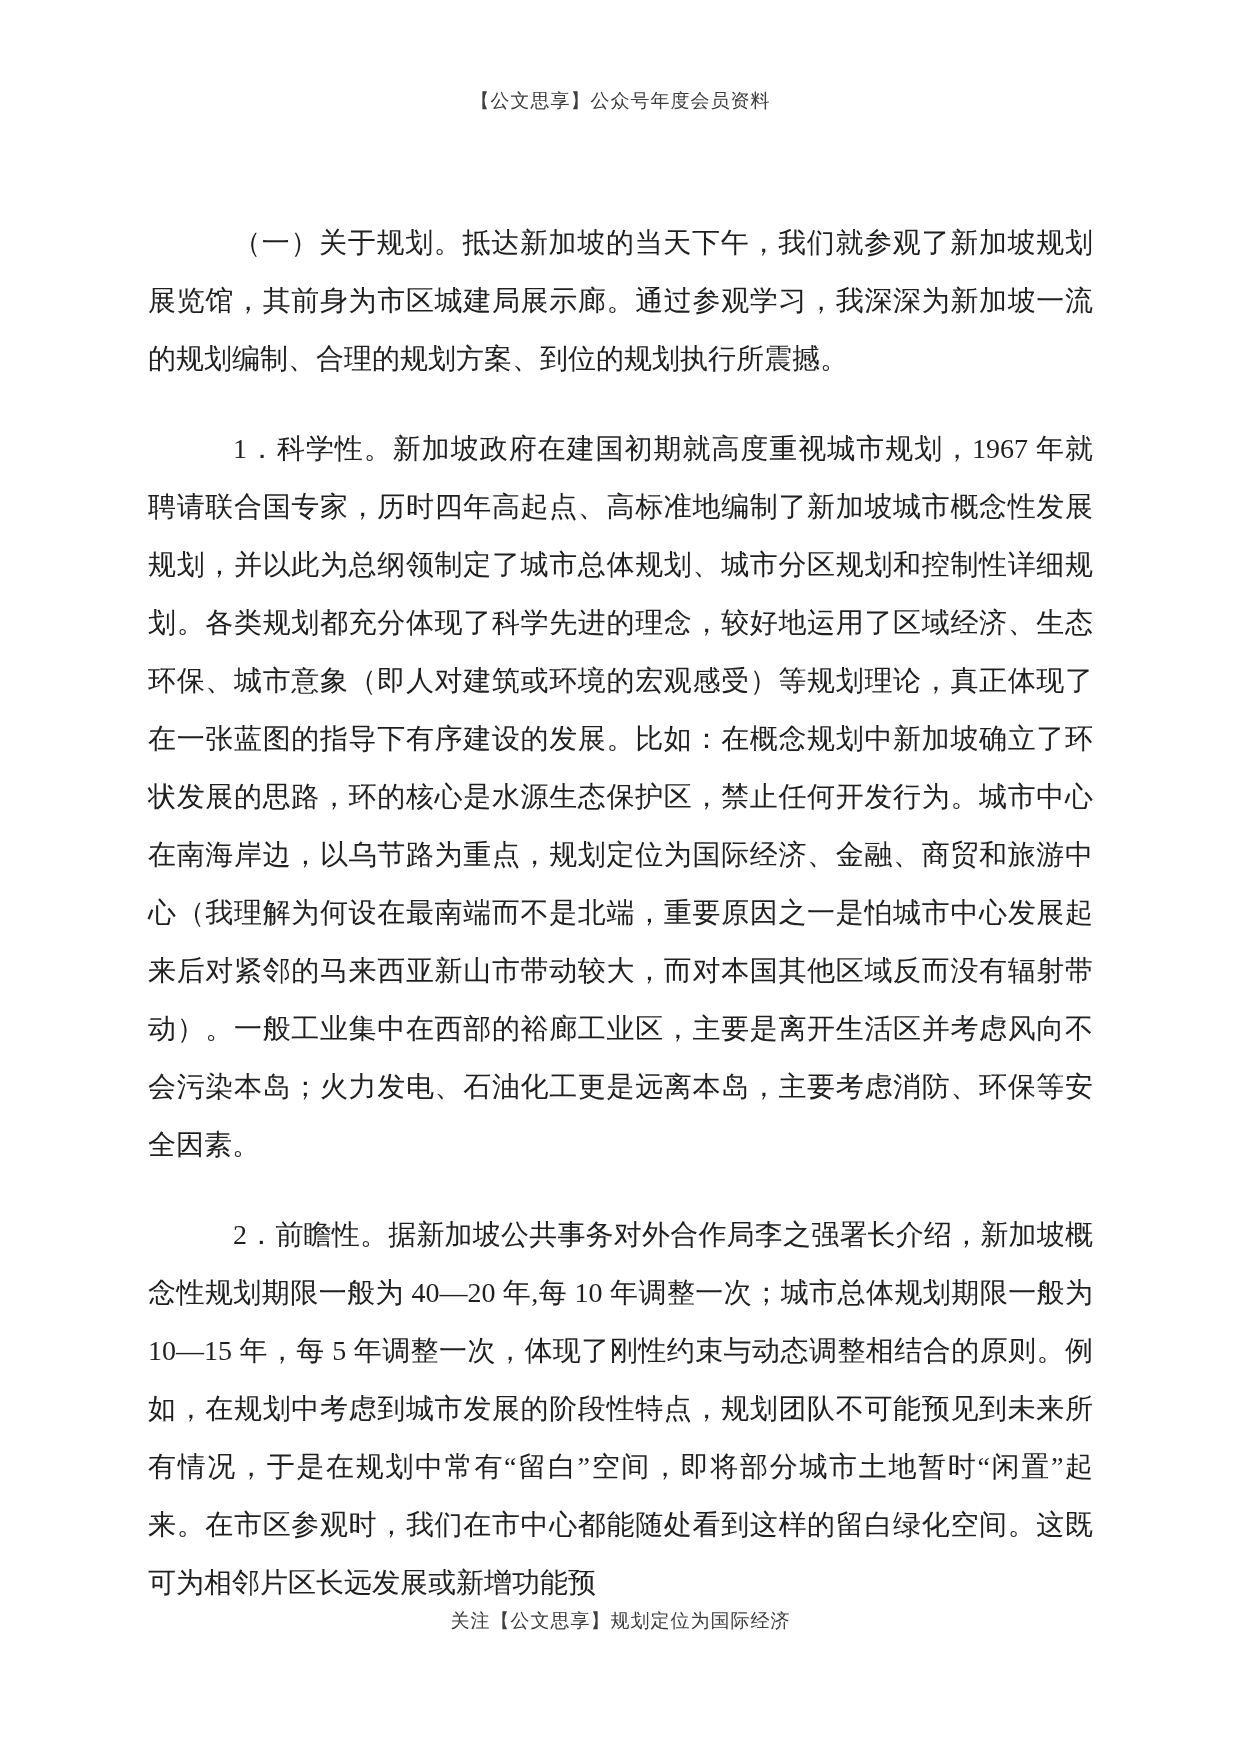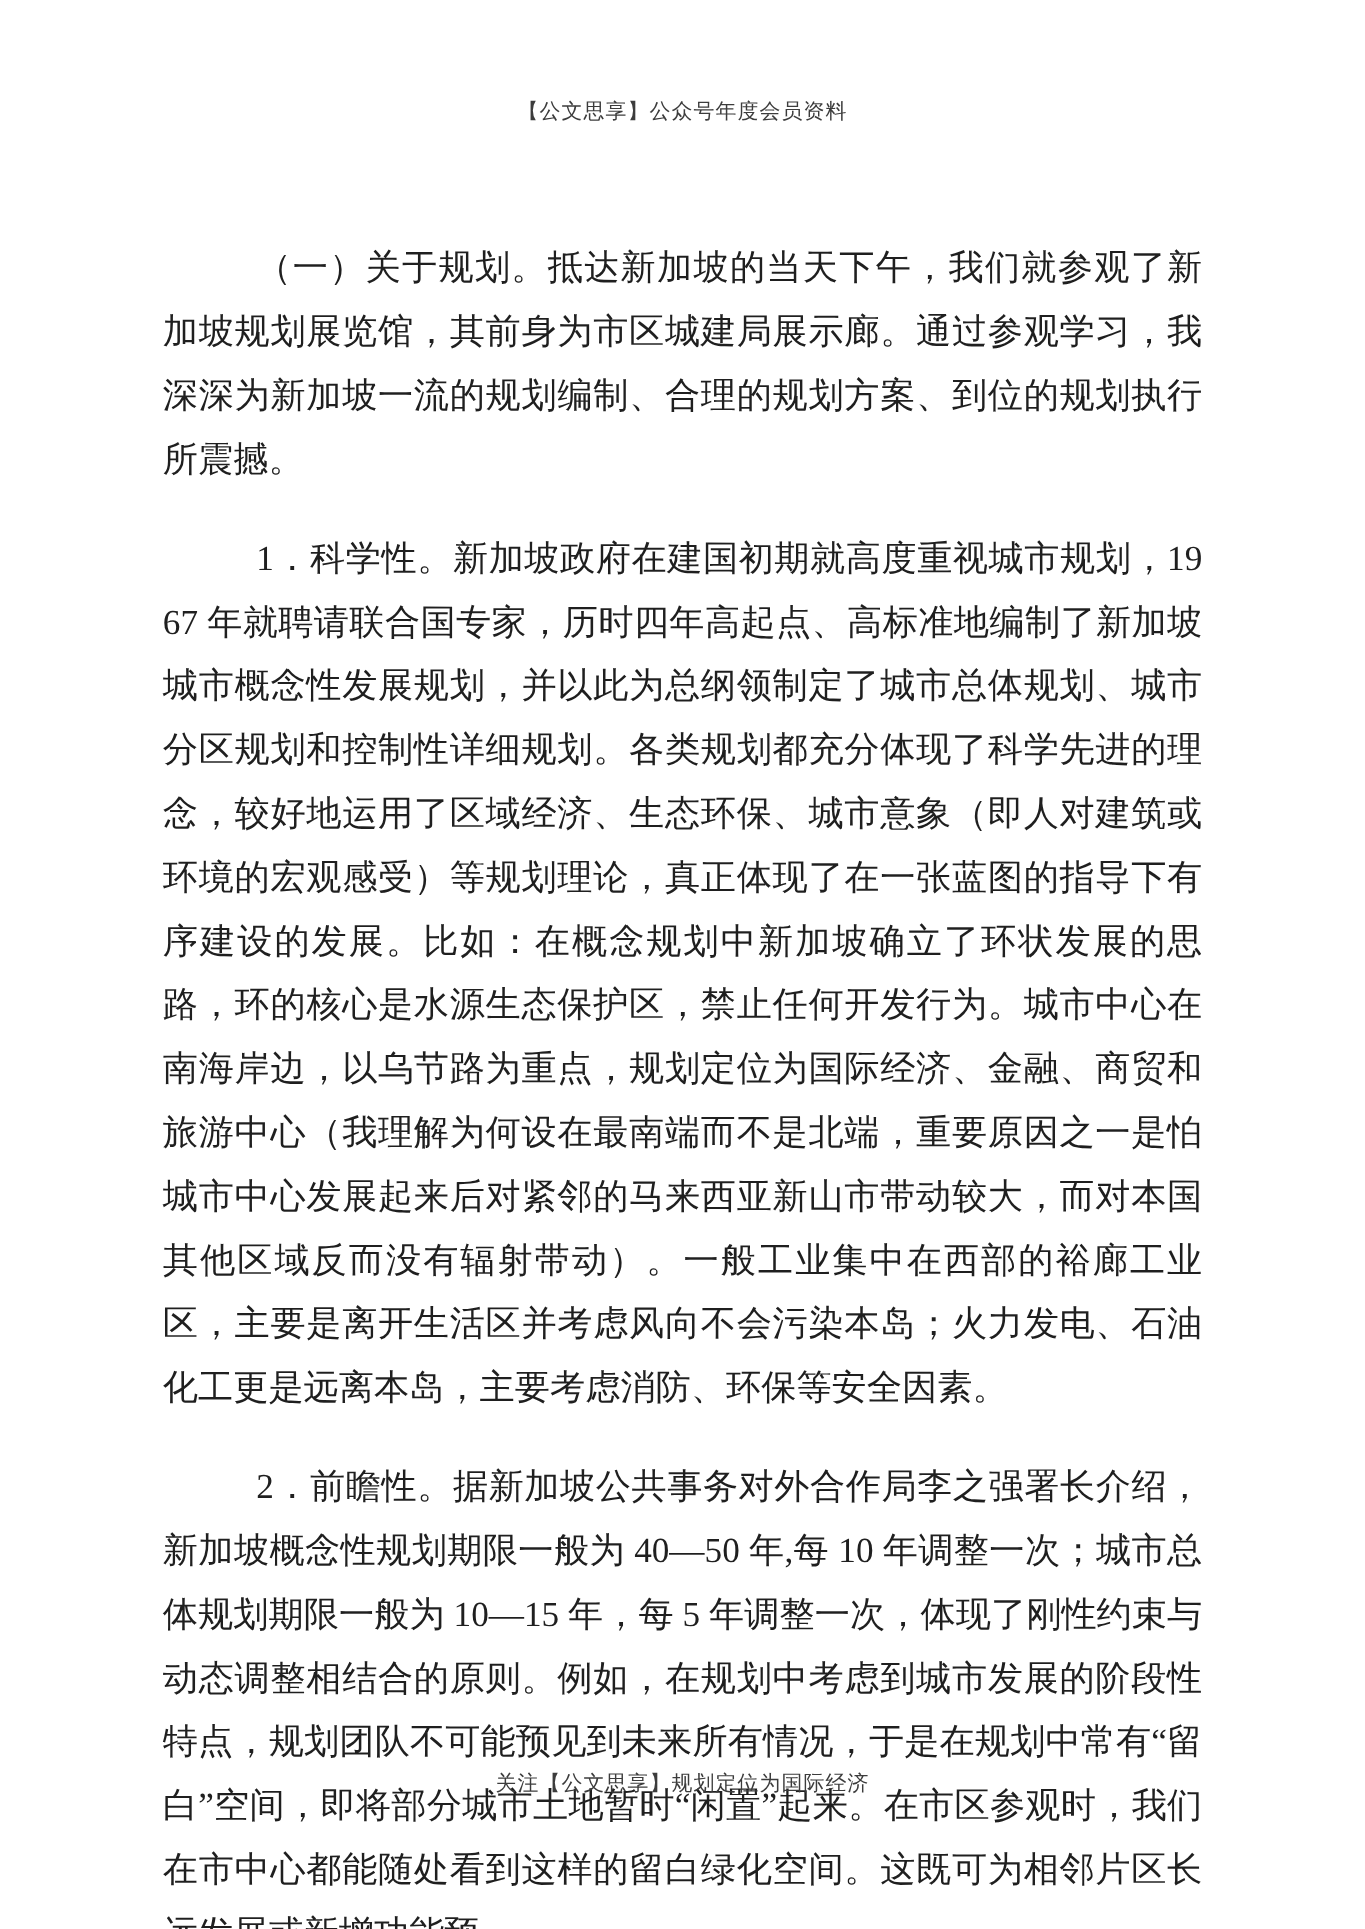--- a/index.html
+++ b/index.html
@@ -26,21 +26,21 @@
     letter-spacing: 1px;
   }
   .doc-body {
     position: absolute;
     top: 214px;
     left: 148px;
     width: 945px;
   }
   .doc-body p.para {
     margin: 0 0 32px 0;
-    font-size: 32px;
+    font-size: 28px;
     line-height: 58px;
     color: #1f1f1f;
     text-align: justify;
     text-justify: inter-ideograph;
     text-indent: 85px;
     word-break: break-all;
   }
   .doc-footer {
     position: absolute;
     top: 1608px;
@@ -54,17 +54,17 @@
 </style>
 </head>
 <body>
 
 <div class="page">
   <div class="doc-header">【公文思享】公众号年度会员资料</div>
 
   <div class="doc-body">
     <p class="para">（一）关于规划。抵达新加坡的当天下午，我们就参观了新加坡规划展览馆，其前身为市区城建局展示廊。通过参观学习，我深深为新加坡一流的规划编制、合理的规划方案、到位的规划执行所震撼。</p>
     <p class="para">1．科学性。新加坡政府在建国初期就高度重视城市规划，1967 年就聘请联合国专家，历时四年高起点、高标准地编制了新加坡城市概念性发展规划，并以此为总纲领制定了城市总体规划、城市分区规划和控制性详细规划。各类规划都充分体现了科学先进的理念，较好地运用了区域经济、生态环保、城市意象（即人对建筑或环境的宏观感受）等规划理论，真正体现了在一张蓝图的指导下有序建设的发展。比如：在概念规划中新加坡确立了环状发展的思路，环的核心是水源生态保护区，禁止任何开发行为。城市中心在南海岸边，以乌节路为重点，规划定位为国际经济、金融、商贸和旅游中心（我理解为何设在最南端而不是北端，重要原因之一是怕城市中心发展起来后对紧邻的马来西亚新山市带动较大，而对本国其他区域反而没有辐射带动）。一般工业集中在西部的裕廊工业区，主要是离开生活区并考虑风向不会污染本岛；火力发电、石油化工更是远离本岛，主要考虑消防、环保等安全因素。</p>
-    <p class="para">2．前瞻性。据新加坡公共事务对外合作局李之强署长介绍，新加坡概念性规划期限一般为 40—50 年,每 10 年调整一次；城市总体规划期限一般为 10—15 年，每 5 年调整一次，体现了刚性约束与动态调整相结合的原则。例如，在规划中考虑到城市发展的阶段性特点，规划团队不可能预见到未来所有情况，于是在规划中常有“留白”空间，即将部分城市土地暂时“闲置”起来。在市区参观时，我们在市中心都能随处看到这样的留白绿化空间。这既可为相邻片区长远发展或新增功能预</p>
+    <p class="para">2．前瞻性。据新加坡公共事务对外合作局李之强署长介绍，新加坡概念性规划期限一般为 40—20 年,每 10 年调整一次；城市总体规划期限一般为 10—15 年，每 5 年调整一次，体现了刚性约束与动态调整相结合的原则。例如，在规划中考虑到城市发展的阶段性特点，规划团队不可能预见到未来所有情况，于是在规划中常有“留白”空间，即将部分城市土地暂时“闲置”起来。在市区参观时，我们在市中心都能随处看到这样的留白绿化空间。这既可为相邻片区长远发展或新增功能预</p>
   </div>
 
   <div class="doc-footer">关注【公文思享】规划定位为国际经济</div>
 </div>
 
 </body></html>

